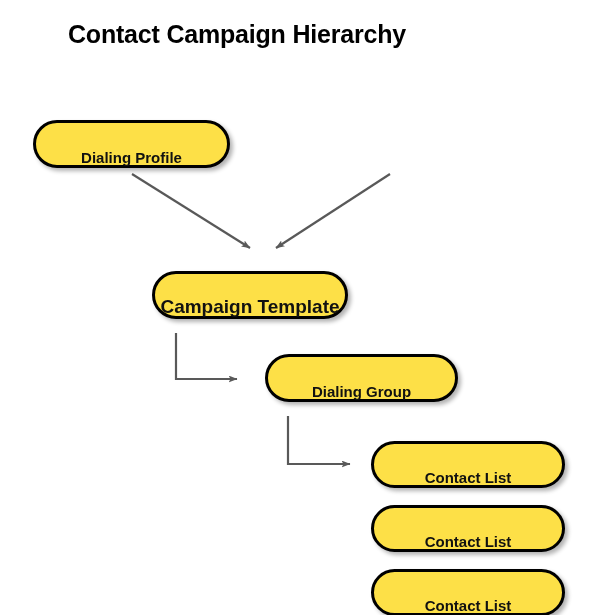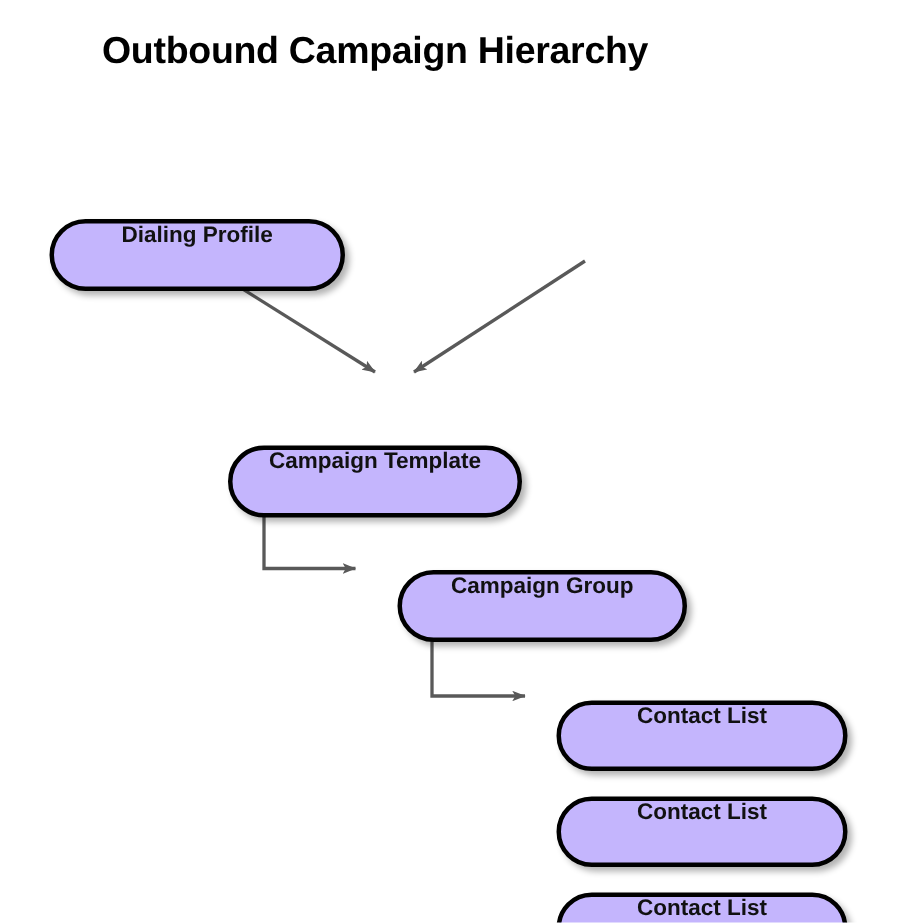--- a/index.html
+++ b/index.html
@@ -45,58 +45,57 @@
     top: 0;
     width: 600px;
     height: 615px;
     pointer-events: none;
   }
 
   
   .node {
     position: absolute;
     box-sizing: border-box;
-    background: #c4b5fd;
+    background: #fde047;
     border: 3px solid #000000;
     border-radius: 26px;
     display: flex;
-    align-items: flex-start;
+    align-items: flex-end;
     justify-content: center;
     box-shadow: 3px 3px 4px rgba(0,0,0,0.30);
     z-index: 2;
-    margin-top: 26px;
   }
   .node-label {
     font-size: 15px;
     font-weight: bold;
     color: #111111;
     white-space: nowrap;
     line-height: 1;
   }
 
   .node-dialing-profile   { left: 33px;  top: 120px; width: 197px; height: 48px; }
   .node-session-profile   { left: 297px; top: 120px; width: 197px; height: 48px; }
   .node-campaign-template { left: 152px; top: 271px; width: 196px; height: 48px; }
   .node-campaign-group    { left: 265px; top: 354px; width: 193px; height: 48px; }
 
   .node-contact-list-1    { left: 371px; top: 441px; width: 194px; height: 47px; }
   .node-contact-list-2    { left: 371px; top: 505px; width: 194px; height: 47px; }
   .node-contact-list-3    { left: 371px; top: 569px; width: 194px; height: 47px; }
 
-  .node-campaign-template .node-label { font-size: 15px; }
+  .node-campaign-template .node-label { font-size: 19px; }
   .node-contact-list-1 .node-label,
   .node-contact-list-2 .node-label,
   .node-contact-list-3 .node-label { font-weight: bold; }
 </style>
 </head>
 <body>
 
 <div id="diagram-canvas">
 
-  <div class="diagram-title">Outbound Campaign Hierarchy</div>
+  <div class="diagram-title">Contact Campaign Hierarchy</div>
 
   <svg class="connector-layer" width="600" height="615" viewBox="0 0 600 615" xmlns="http://www.w3.org/2000/svg">
     <defs>
       <marker id="arrowhead" markerWidth="9" markerHeight="7" refX="8.5" refY="3.5" orient="auto" markerUnits="userSpaceOnUse">
         <path d="M0,0 L9,3.5 L0,7 L2,3.5 Z" fill="#595959"></path>
       </marker>
     </defs>
 
     <g>
       <line x1="132" y1="174" x2="250" y2="248" stroke="#595959" stroke-width="2.2" marker-end="url(#arrowhead)"></line>
@@ -118,21 +117,21 @@
   <div class="node node-dialing-profile">
     <span class="node-label">Dialing Profile</span>
   </div>
 
 
   <div class="node node-campaign-template">
     <span class="node-label">Campaign Template</span>
   </div>
 
   <div class="node node-campaign-group">
-    <span class="node-label">Campaign Group</span>
+    <span class="node-label">Dialing Group</span>
   </div>
 
   <div class="node node-contact-list-1">
     <span class="node-label">Contact List</span>
   </div>
 
   <div class="node node-contact-list-2">
     <span class="node-label">Contact List</span>
   </div>
 

